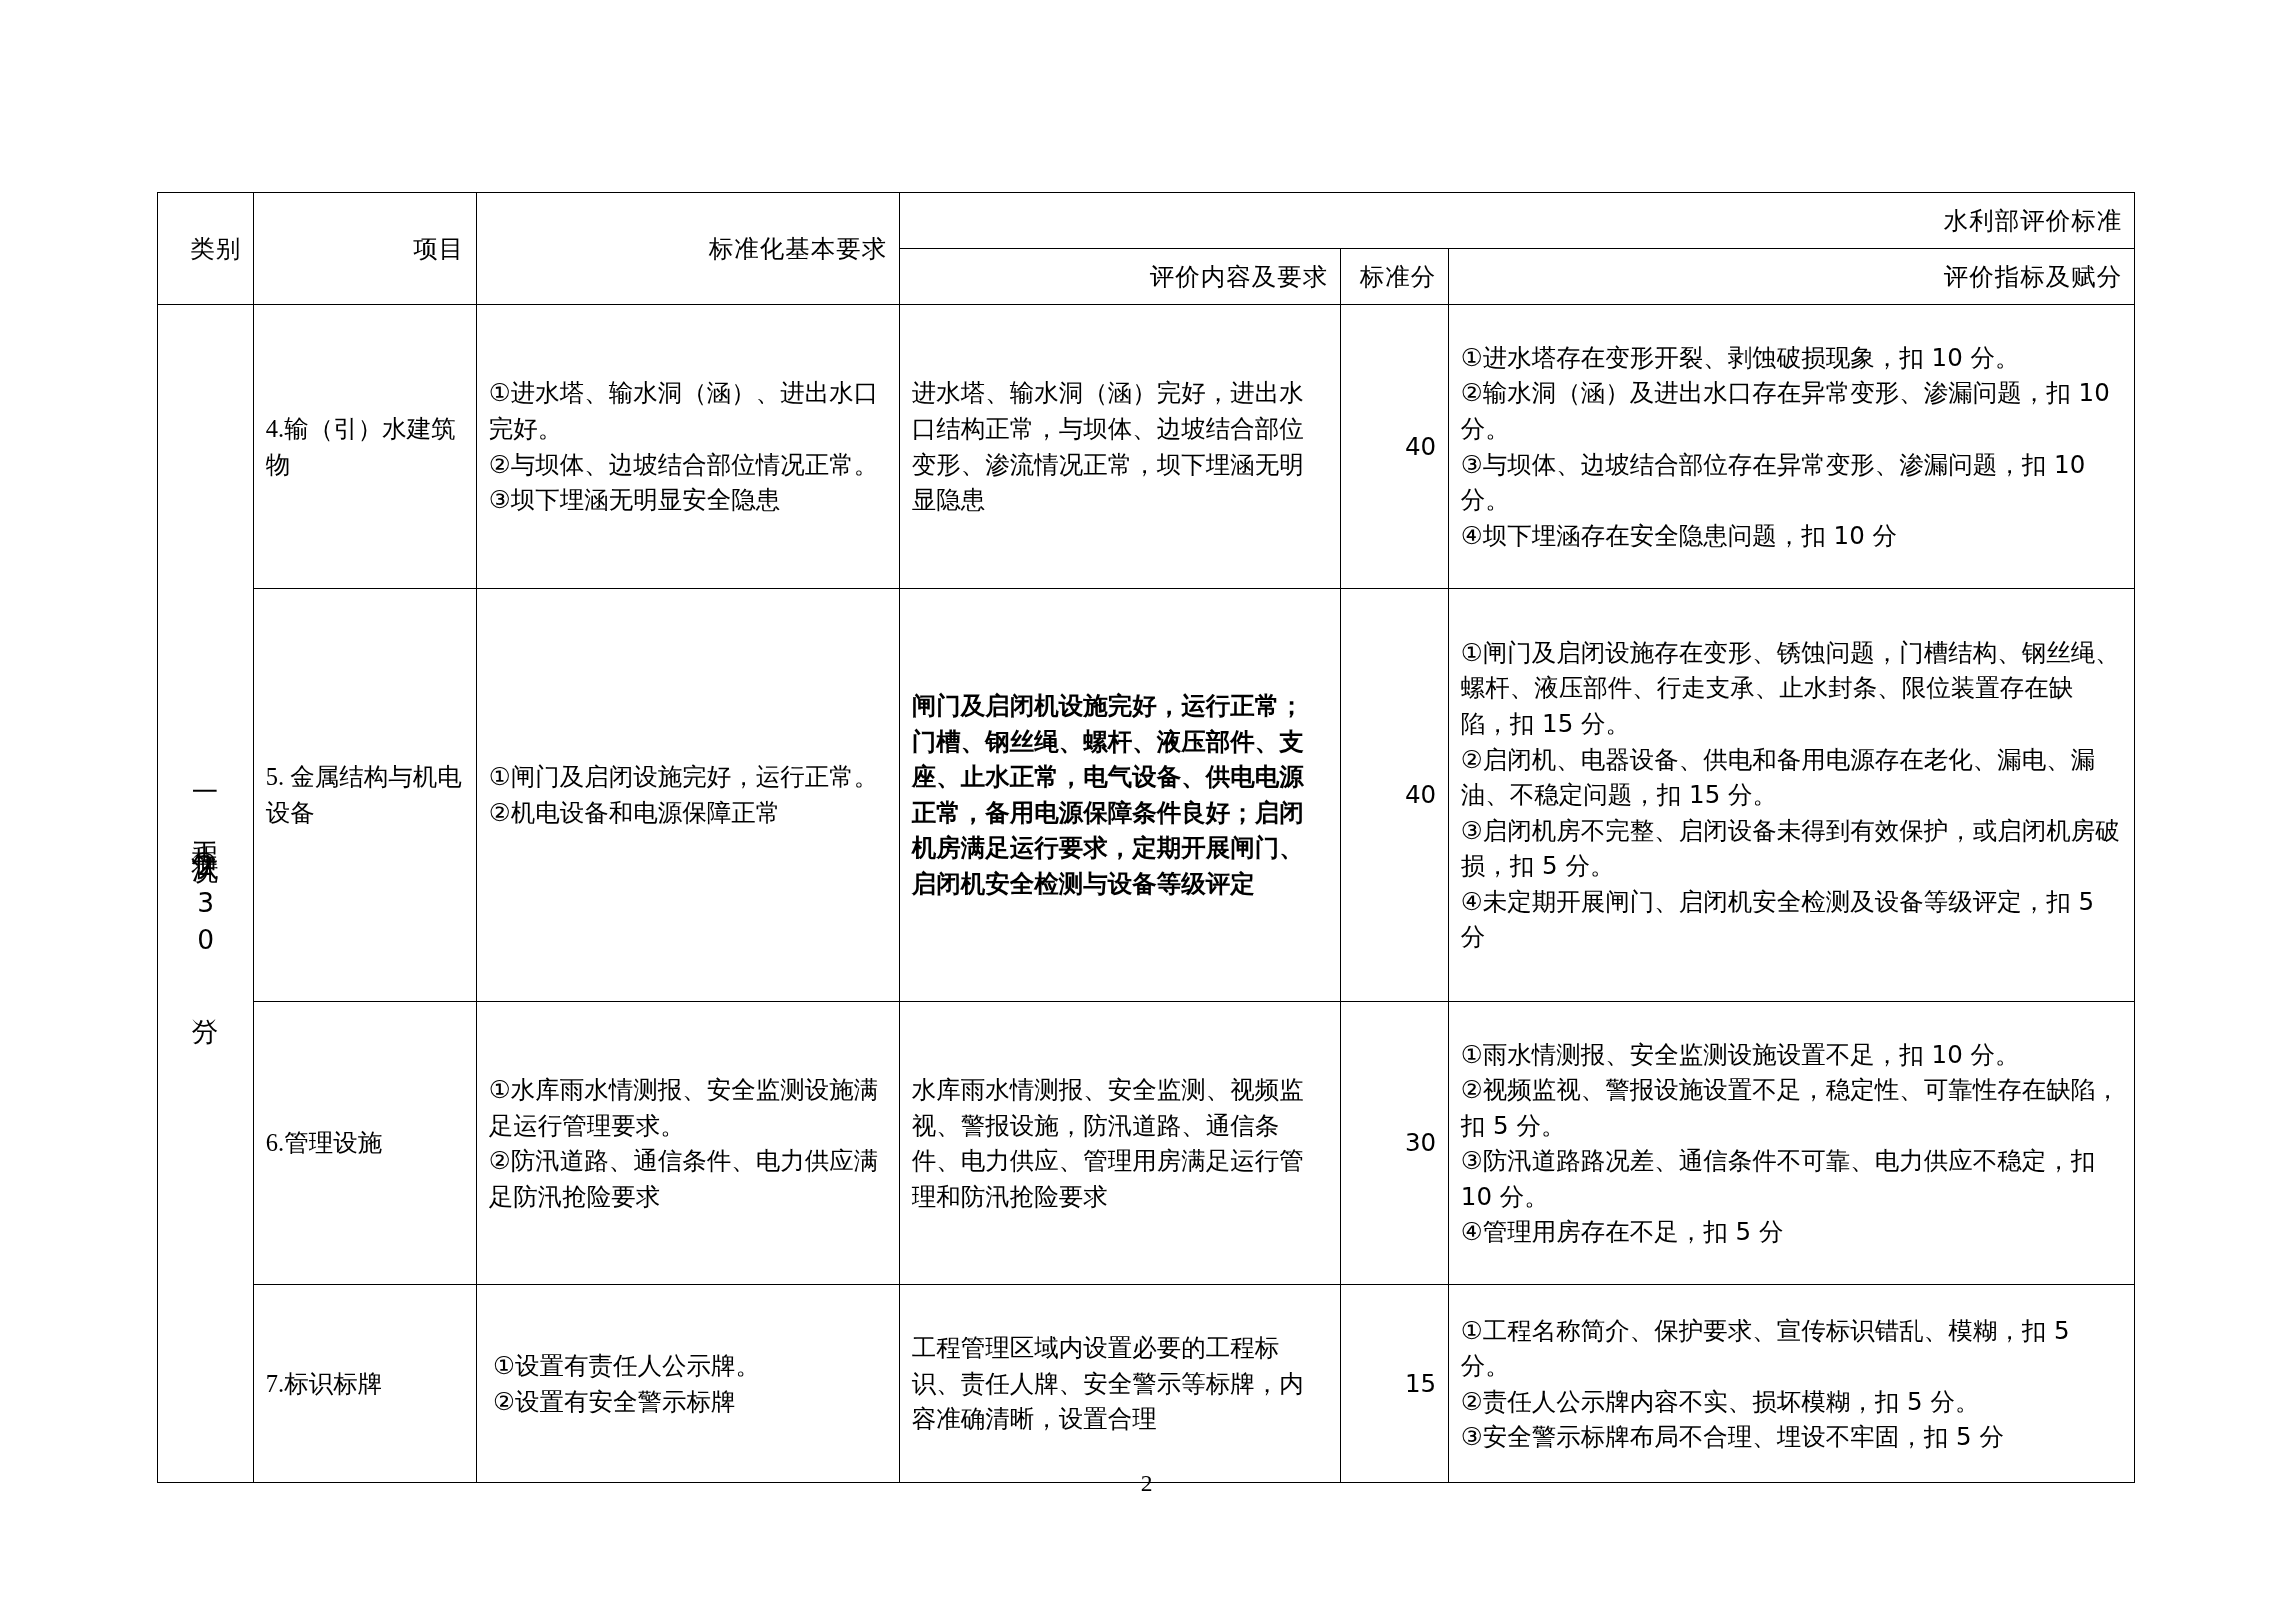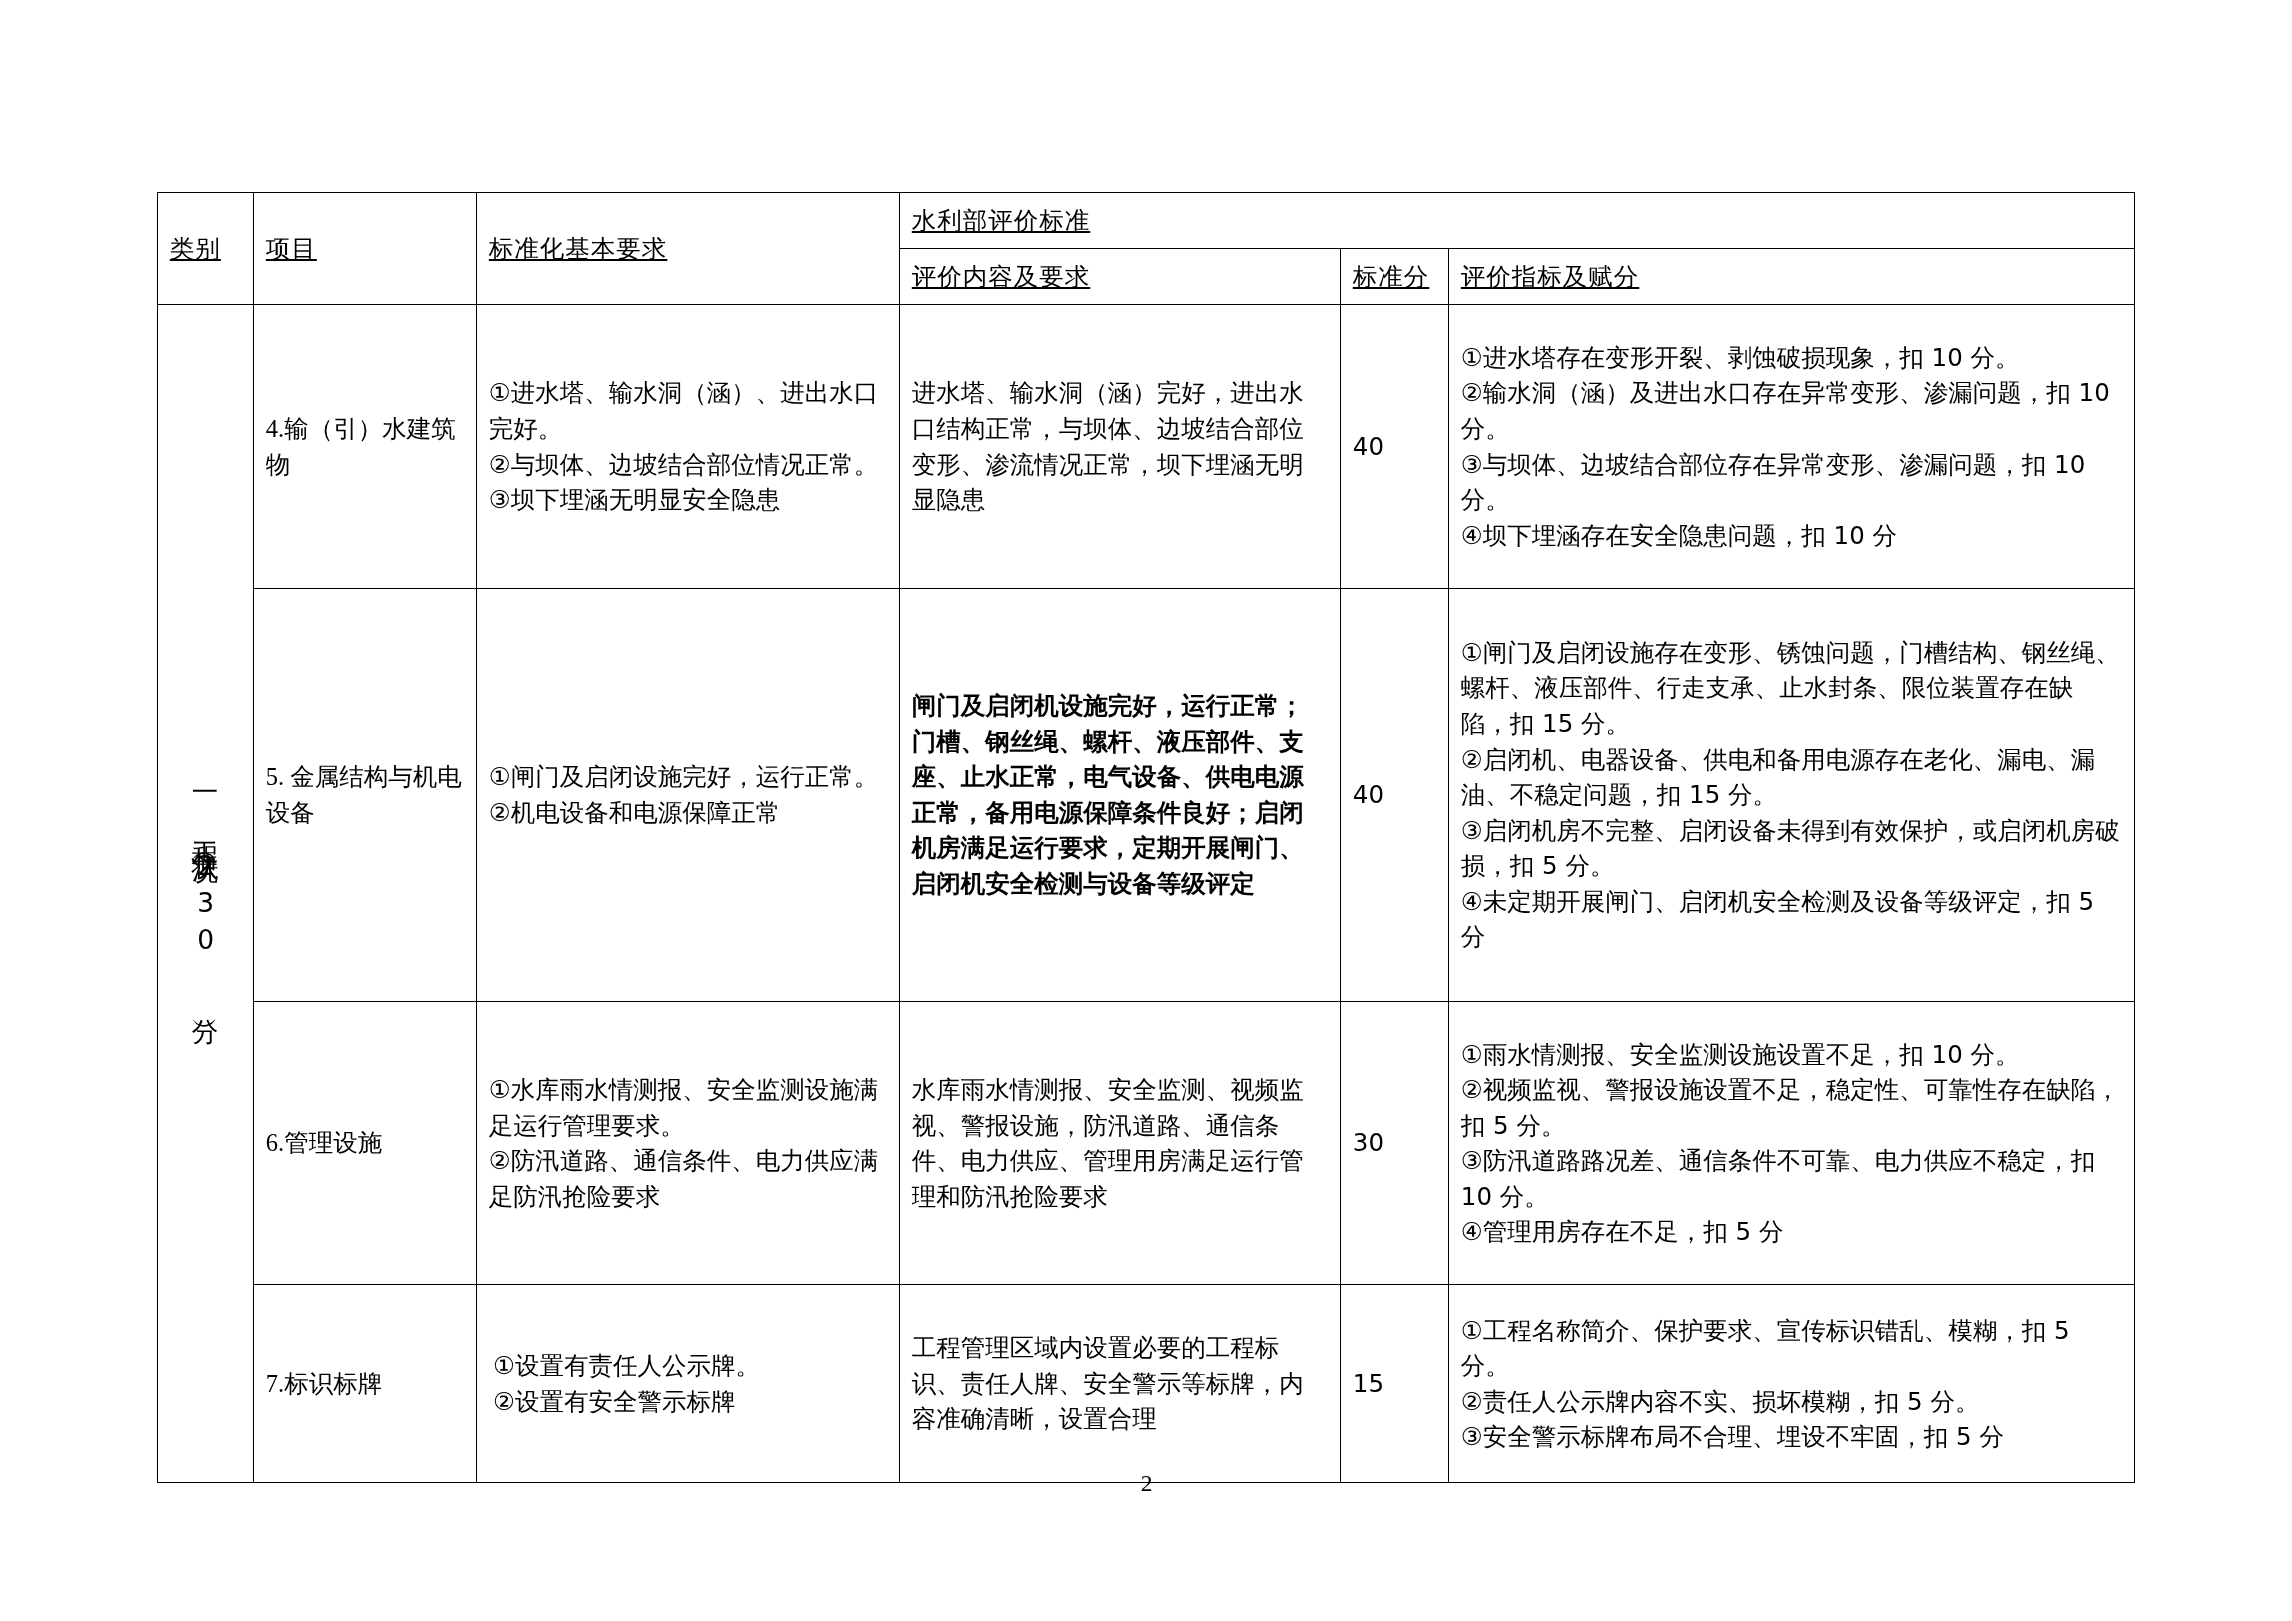--- a/index.html
+++ b/index.html
@@ -31,24 +31,23 @@
   }
   .doc-table td, .doc-table th {
     border: 1.5px solid #000;
     vertical-align: middle;
     padding: 9.8px 11.8px;
     font-weight: normal;
     font-size: 24.5px;
     line-height: 1.45;
   }
   .hdr {
-    text-align: left;
+    text-align: right;
     font-size: 25.5px;
     letter-spacing: 1px;
-    text-decoration: underline;
   }
   .col-category { width: 96px; }
   .col-item { width: 223px; }
   .col-basic { width: 423px; }
   .col-content { width: 441px; }
   .col-score { width: 108px; }
   .col-index { width: 686px; }
 
   .cell-category {
     text-align: center;
@@ -80,21 +79,21 @@
   }
   .cell-basic, .cell-content, .cell-index {
     text-align: left;
     vertical-align: middle;
     font-size: 24px;
     line-height: 1.62;
   }
   .cell-content { padding-left: 17.6px; padding-right: 13.7px; }
   .cell-index { padding-left: 15.7px; padding-right: 13.7px; }
   .cell-score {
-    text-align: left;
+    text-align: right;
     vertical-align: middle;
     font-size: 25.5px;
   }
   .page-number {
     position: absolute;
     width: 100%;
     text-align: center;
     top: 1470px;
     font-size: 23.5px;
     font-family: "Liberation Serif", serif;

